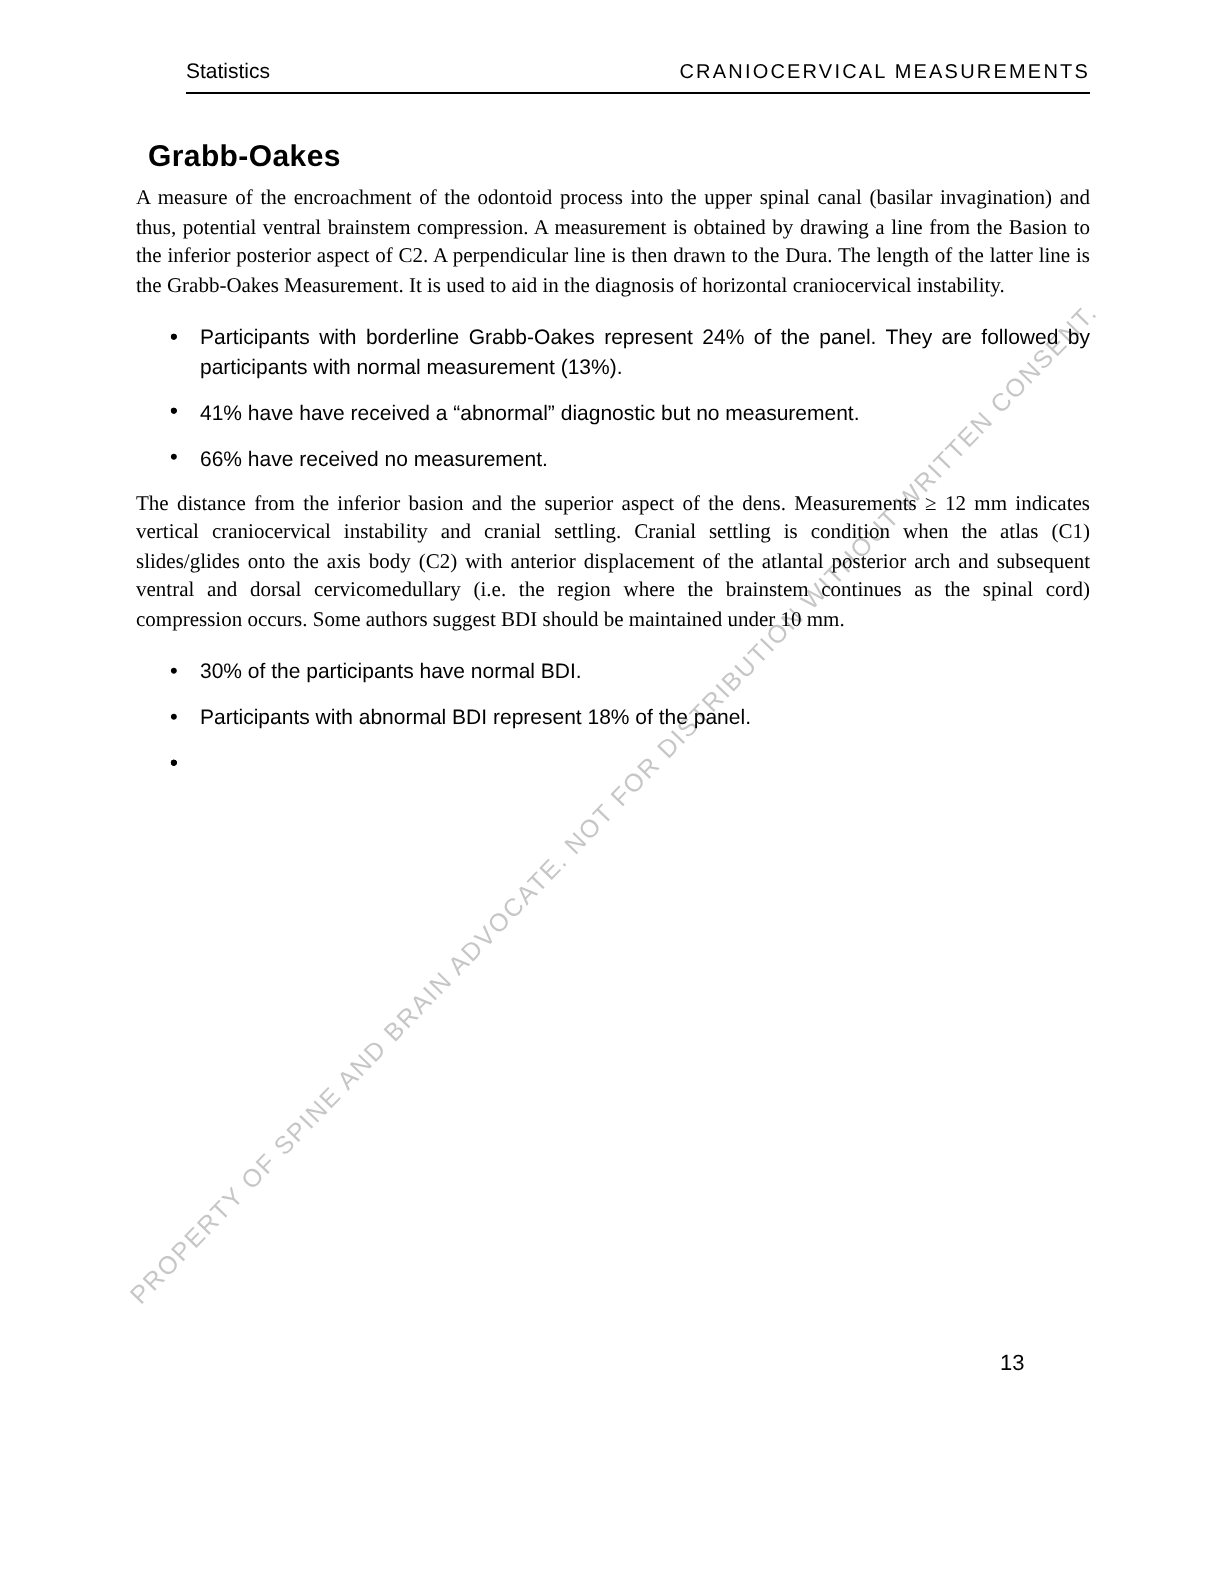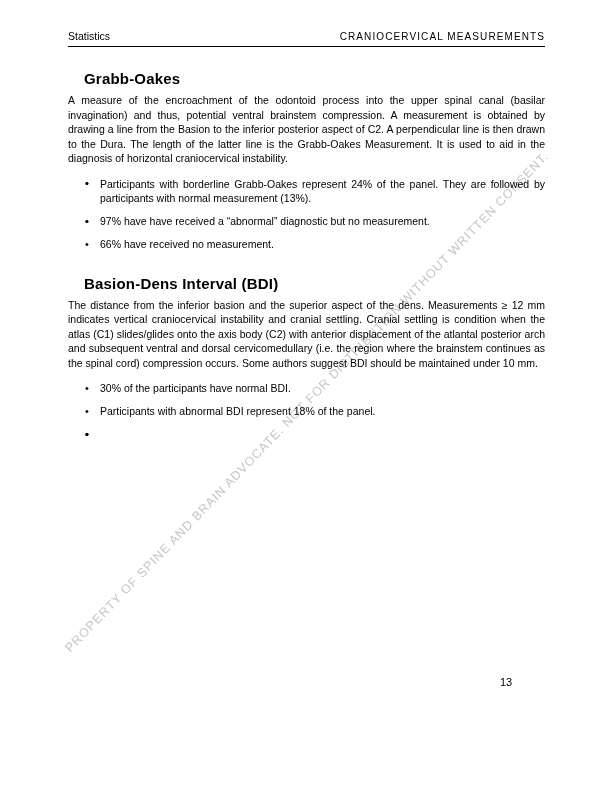--- a/index.html
+++ b/index.html
@@ -31,35 +31,37 @@
     top: 30px;
     width: 477px;
     z-index: 2;
   }
   .running-header {
     display: flex;
     justify-content: space-between;
     align-items: flex-end;
     border-bottom: 1px solid #000000;
     padding-bottom: 4px;
+    margin-left: 25px;
   }
   .rh-left  { font-size: 10.5px; font-weight: 400; }
   .rh-right { font-size: 10px;  font-weight: 400; letter-spacing: 1.1px; }
   .section-heading {
     font-size: 15px;
     line-height: 17px;
     font-weight: 700;
     letter-spacing: 0.2px;
-    margin: 23px 0 6px 16px;
+    margin: 23px 0 6px 6px;
   }
   .body-paragraph {
     font-size: 10.5px;
     line-height: 14.5px;
     text-align: justify;
     margin: 0;
+    font-family: Liberation Serif, serif;
   }
   ul.bullets {
     list-style: none;
     margin: 11px 0 0 0;
     padding: 0 0 0 32px;
   }
   ul.bullets li {
     position: relative;
     font-size: 10.5px;
     line-height: 14.5px;
@@ -104,31 +106,30 @@
         </li>
         <li>
           <span class="bullet-marker">•</span>
           <span>Participants with borderline Grabb-Oakes represent 24% of the panel. They are followed by participants with normal measurement (13%).</span>
         </li>
         <li>
           <span class="bullet-marker">•</span>
         </li>
         <li>
           <span class="bullet-marker">•</span>
-          <span>97% have have received a “abnormal” diagnostic but no measurement.</span>
+          <span>41% have have received a “abnormal” diagnostic but no measurement.</span>
         </li>
         <li>
           <span class="bullet-marker">•</span>
           <span>66% have received no measurement.</span>
         </li>
       </ul>
     </section>
 
     <section>
-      <h1 class="section-heading">Basion-Dens Interval (BDI)</h1>
       <p class="body-paragraph">The distance from the inferior basion and the superior aspect of the dens. Measurements ≥ 12 mm indicates vertical craniocervical instability and cranial settling. Cranial settling is condition when the atlas (C1) slides/glides onto the axis body (C2) with anterior displacement of the atlantal posterior arch and subsequent ventral and dorsal cervicomedullary (i.e. the region where the brainstem continues as the spinal cord) compression occurs. Some authors suggest BDI should be maintained under 10 mm.</p>
       <ul class="bullets">
         <li>
           <span class="bullet-marker">•</span>
           <span>30% of the participants have normal BDI.</span>
         </li>
         <li>
           <span class="bullet-marker">•</span>
           <span>Participants with abnormal BDI represent 18% of the panel.</span>
         </li>

